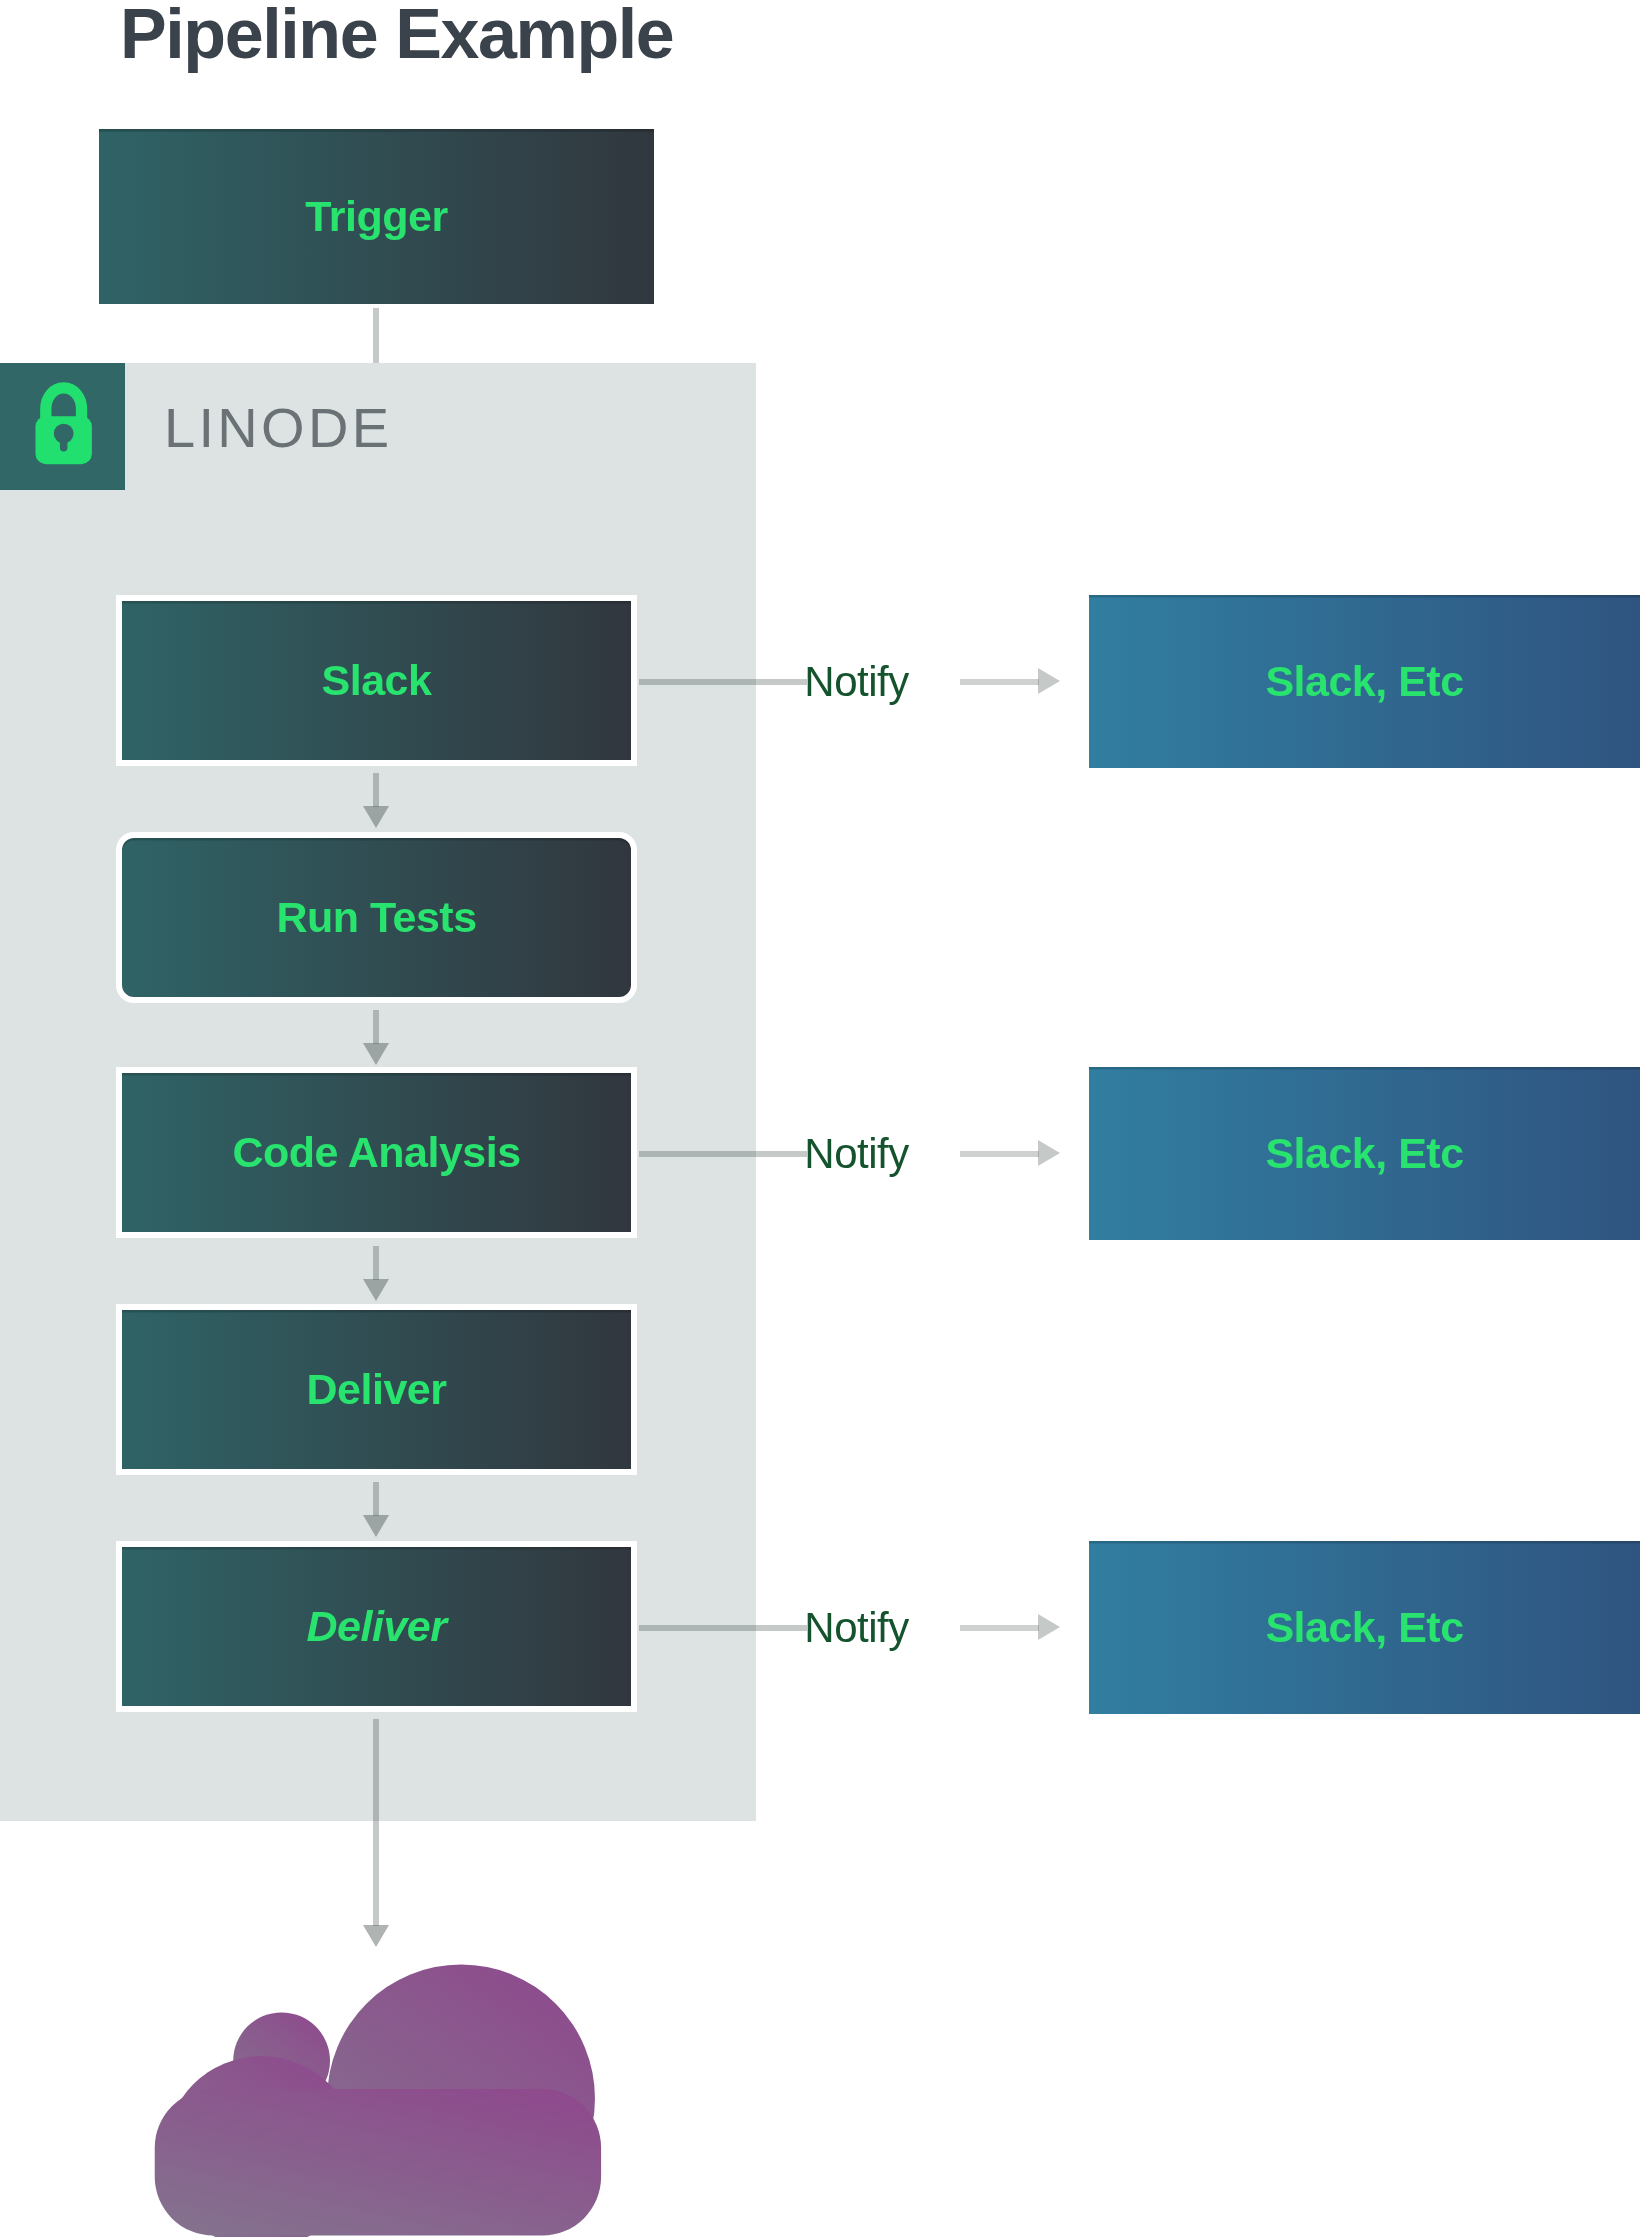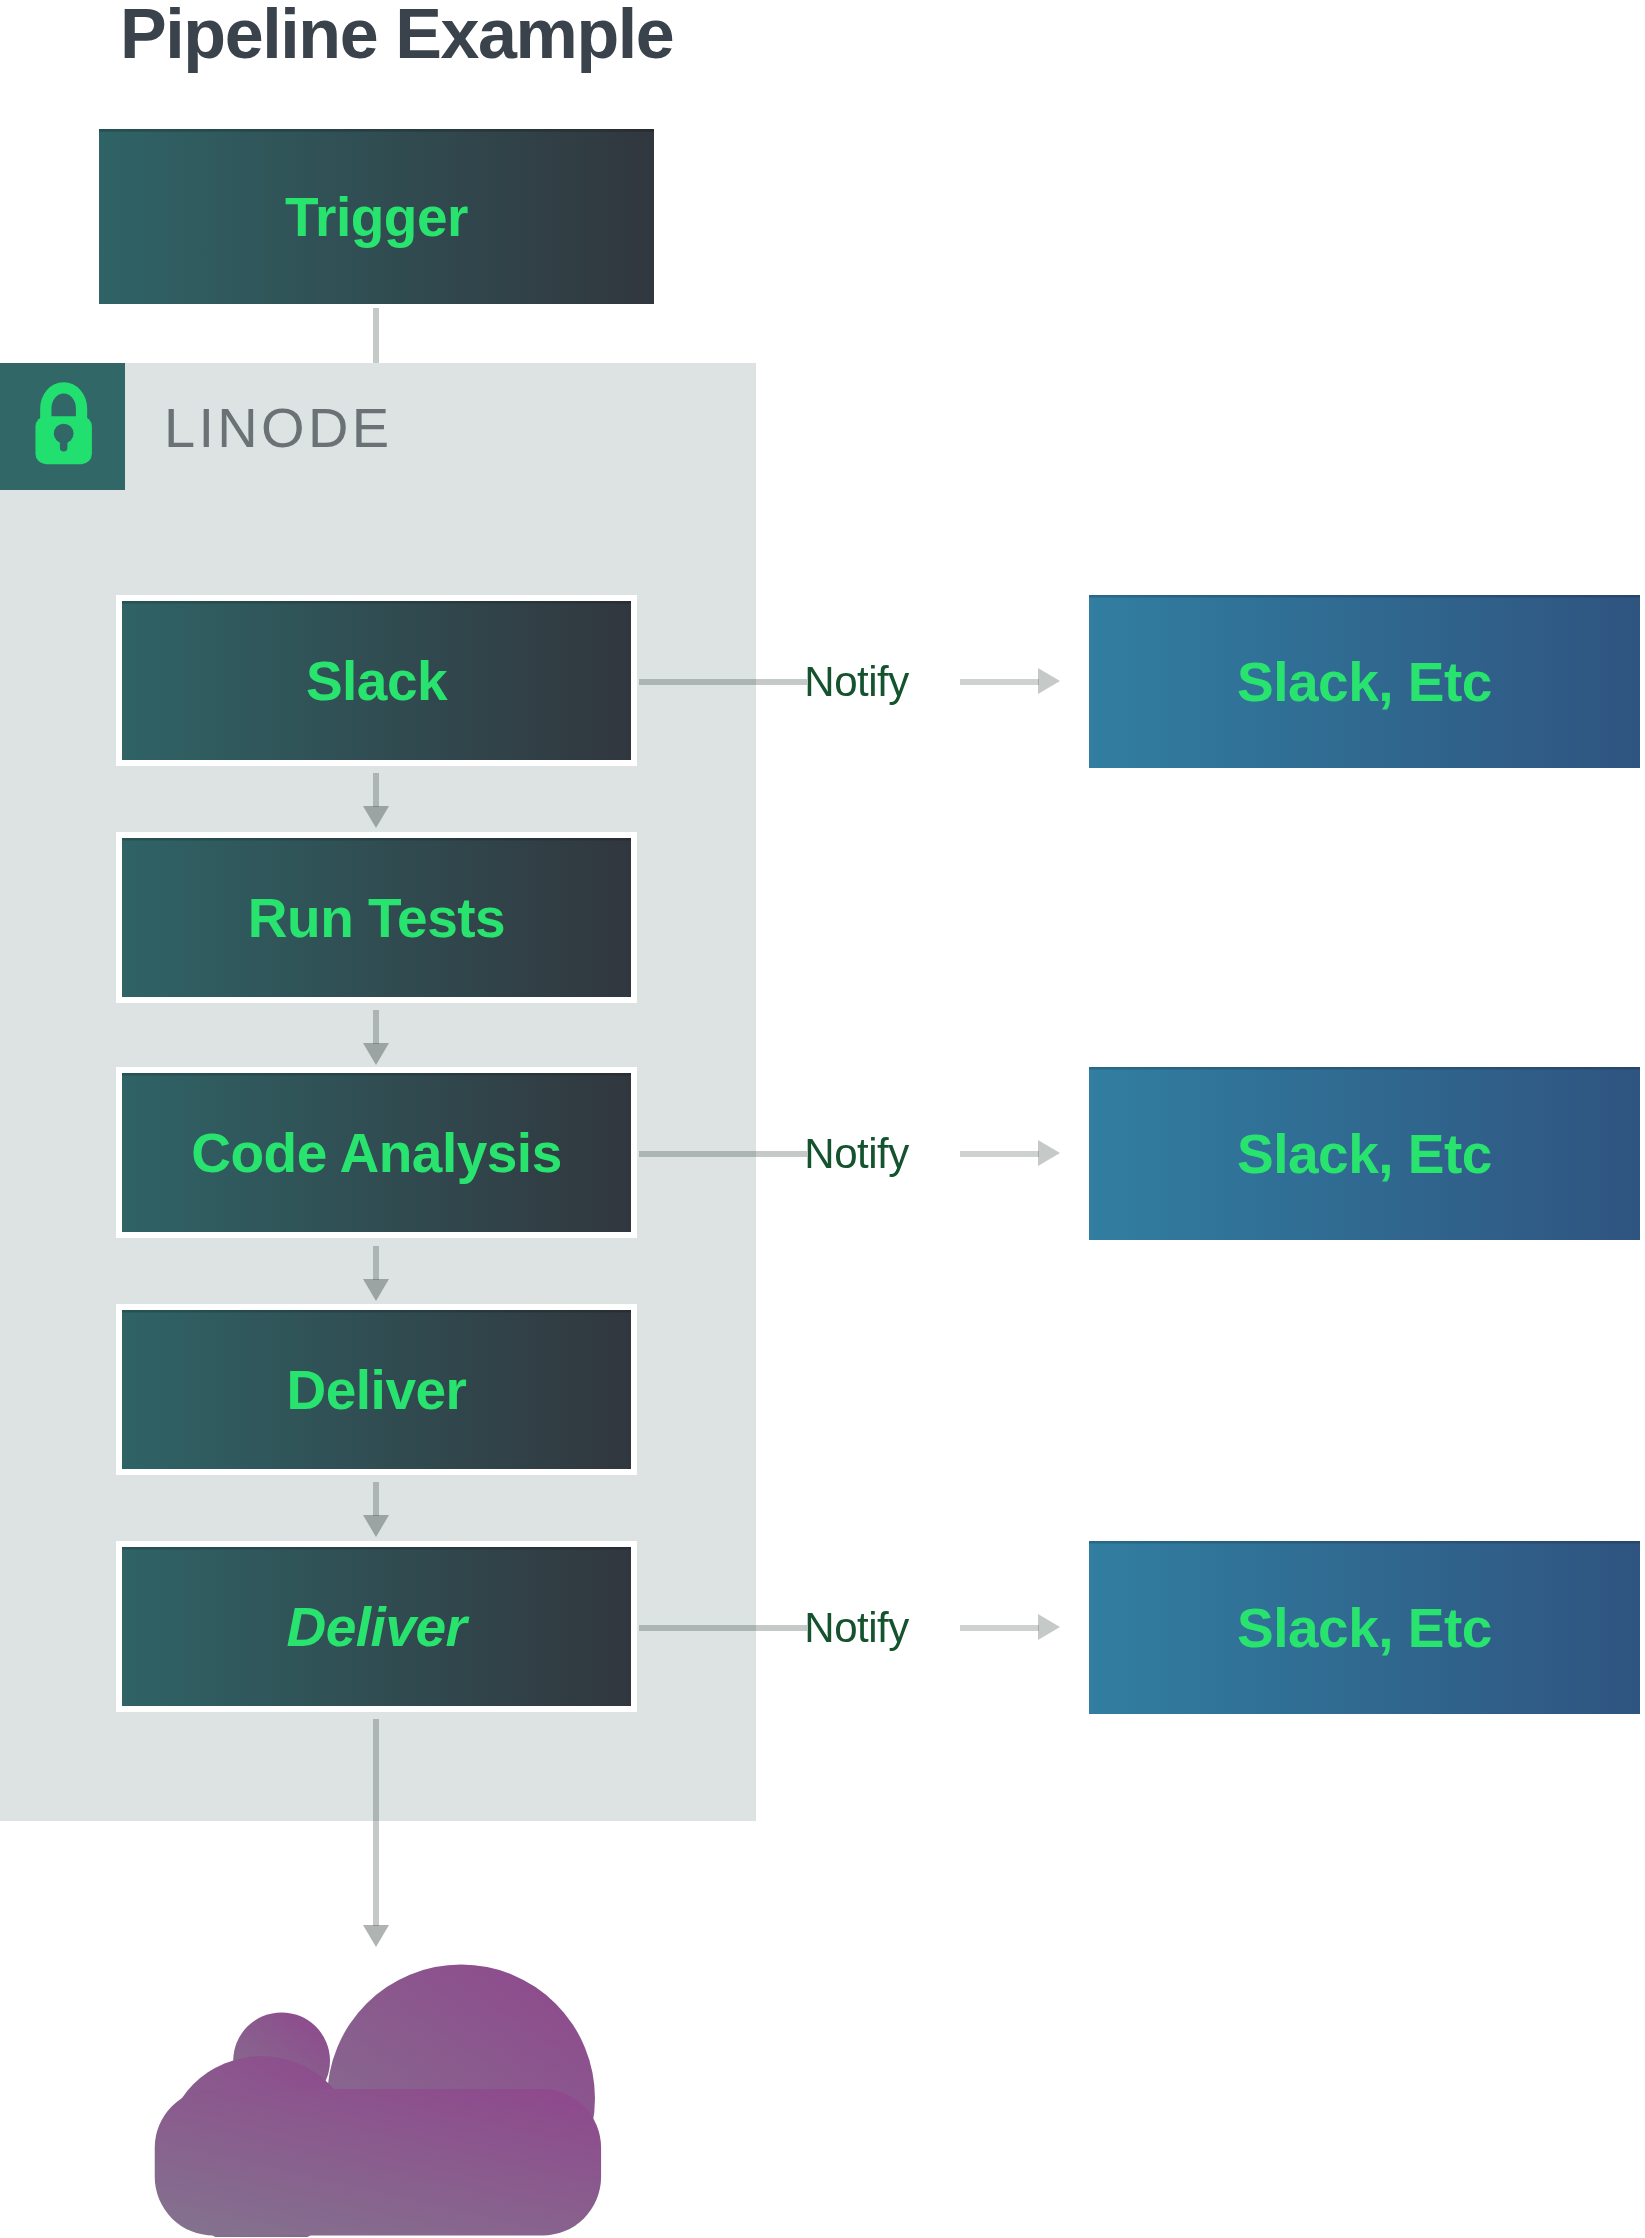--- a/index.html
+++ b/index.html
@@ -17,21 +17,21 @@
   }
 
   
   .trigger-box{
     left:99px;top:129px;width:555px;height:175px;
     background:linear-gradient(90deg,#2f6366 0%,#31373e 100%);
     box-shadow:inset 0 2.8px 0 rgba(0,0,0,0.18);
     display:flex;align-items:center;justify-content:center;
   }
   .green-label{
-    color:#29e36f;font-size:55px;font-weight:bold;letter-spacing:-0.5px;
+    color:#29e36f;font-size:43px;font-weight:bold;letter-spacing:-0.5px;
   }
 
   
   .linode-container{
     left:0px;top:363px;width:756px;height:1458px;background:#dce3e2;
   }
   .lock-badge{
     left:0px;top:363px;width:125px;height:127px;background:#316767;
   }
   .linode-label{
@@ -42,21 +42,21 @@
 
   
   .stage{
     left:116px;width:509px;height:159px;
     border:6.6px solid #ffffff;
     background:linear-gradient(90deg,#2f6366 0%,#31373e 100%);
     box-shadow:inset 0 2.4px 0 rgba(0,0,0,0.16);
     display:flex;align-items:center;justify-content:center;
   }
   .stage-build{top:595px;}
-  .stage-run-tests{top:832px;}
+  .stage-run-tests{top:832px;border-radius:18px;}
   .stage-code-analysis{top:1067px;}
   .stage-package{top:1304px;}
   .stage-deliver{top:1541px;font-style:italic;}
 
   
   .v-line{width:5.6px;background:rgba(64,76,74,0.30);left:373px;}
   .v-head{
     left:363px;width:0;height:0;
     border-left:13px solid transparent;border-right:13px solid transparent;
     border-top:22.6px solid rgba(64,76,74,0.42);

